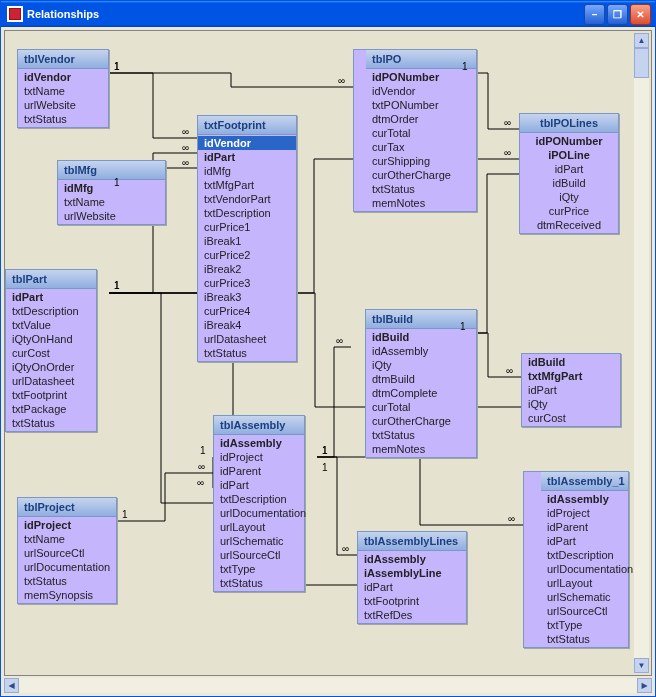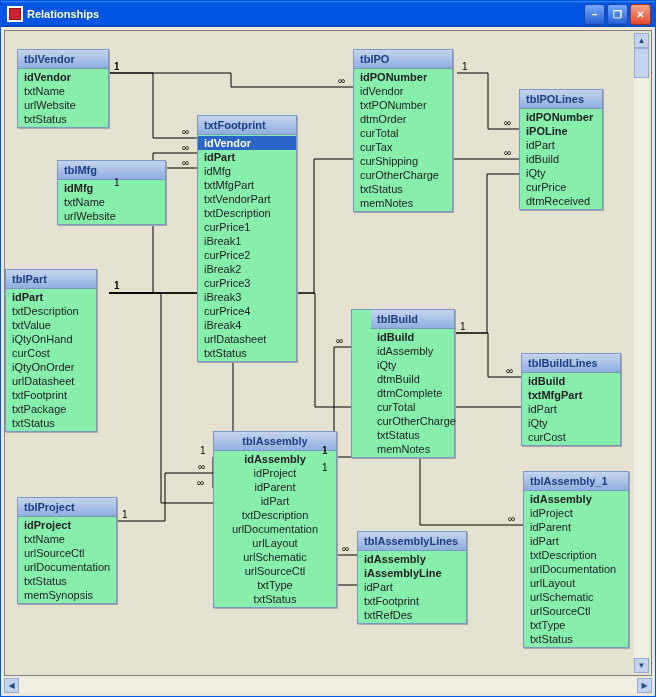--- a/index.html
+++ b/index.html
@@ -58,21 +58,21 @@
     background: #e5e2cf;
     border:1px solid #848284;
     overflow:hidden;
   }
   svg.lines {
     position:absolute; left:0; top:0; width:100%; height:100%;
     pointer-events:none;
   }
   .tbl {
     position:absolute;
-    background:#86efac;
+    background:#c4b5fd;
     border:1px solid #7a98c3;
     box-shadow: 1px 1px 0 #a5a5a5;
   }
   .tbl .hdr {
     background: linear-gradient(to bottom,#c5d4ee,#90aee0);
     color:#1b3f80;
     font-weight:bold;
     padding:3px 6px;
     border-bottom:1px solid #7a98c3;
     white-space: nowrap;
@@ -213,52 +213,52 @@
             <div class="fld ">curPrice2</div>
             <div class="fld ">iBreak2</div>
             <div class="fld ">curPrice3</div>
             <div class="fld ">iBreak3</div>
             <div class="fld ">curPrice4</div>
             <div class="fld ">iBreak4</div>
             <div class="fld ">urlDatasheet</div>
             <div class="fld ">txtStatus</div>
           </div>
         </div>
-        <div class="tbl" style="left: 208px; top: 400px; width: 124px; text-align: center;">
+        <div class="tbl" style="left: 208px; top: 384px; width: 92px;">
           <div class="hdr">tblAssembly</div>
           <div class="body">
             <div class="fld pk">idAssembly</div>
             <div class="fld ">idProject</div>
             <div class="fld ">idParent</div>
             <div class="fld ">idPart</div>
             <div class="fld ">txtDescription</div>
             <div class="fld ">urlDocumentation</div>
             <div class="fld ">urlLayout</div>
             <div class="fld ">urlSchematic</div>
             <div class="fld ">urlSourceCtl</div>
             <div class="fld ">txtType</div>
             <div class="fld ">txtStatus</div>
           </div>
         </div>
-        <div class="tbl" style="left: 348px; top: 18px; width: 100px;">
+        <div class="tbl" style="left: 348px; top: 18px; width: 124px; padding-left: 12px;">
           <div class="hdr">tblPO</div>
           <div class="body">
             <div class="fld pk">idPONumber</div>
             <div class="fld ">idVendor</div>
             <div class="fld ">txtPONumber</div>
             <div class="fld ">dtmOrder</div>
             <div class="fld ">curTotal</div>
             <div class="fld ">curTax</div>
             <div class="fld ">curShipping</div>
             <div class="fld ">curOtherCharge</div>
             <div class="fld ">txtStatus</div>
             <div class="fld ">memNotes</div>
           </div>
         </div>
-        <div class="tbl" style="left: 346px; top: 278px; width: 104px; padding-left: 19px;">
+        <div class="tbl" style="left: 360px; top: 278px; width: 112px;">
           <div class="hdr">tblBuild</div>
           <div class="body">
             <div class="fld pk">idBuild</div>
             <div class="fld ">idAssembly</div>
             <div class="fld ">iQty</div>
             <div class="fld ">dtmBuild</div>
             <div class="fld ">dtmComplete</div>
             <div class="fld ">curTotal</div>
             <div class="fld ">curOtherCharge</div>
             <div class="fld ">txtStatus</div>
@@ -268,43 +268,42 @@
         <div class="tbl" style="left: 352px; top: 500px; width: 110px;">
           <div class="hdr">tblAssemblyLines</div>
           <div class="body">
             <div class="fld pk">idAssembly</div>
             <div class="fld pk">iAssemblyLine</div>
             <div class="fld ">idPart</div>
             <div class="fld ">txtFootprint</div>
             <div class="fld ">txtRefDes</div>
           </div>
         </div>
-        <div class="tbl" style="left: 514px; top: 58px; width: 84px;">
+        <div class="tbl" style="left: 514px; top: 82px; width: 100px; text-align: center;">
           <div class="hdr">tblPOLines</div>
           <div class="body">
             <div class="fld pk">idPONumber</div>
             <div class="fld pk">iPOLine</div>
             <div class="fld ">idPart</div>
             <div class="fld ">idBuild</div>
             <div class="fld ">iQty</div>
             <div class="fld ">curPrice</div>
             <div class="fld ">dtmReceived</div>
           </div>
         </div>
         <div class="tbl" style="left: 516px; top: 322px; width: 100px;">
-          <div class="hdr">tblBuildLines</div>
           <div class="body">
             <div class="fld pk">idBuild</div>
             <div class="fld pk">txtMfgPart</div>
             <div class="fld ">idPart</div>
             <div class="fld ">iQty</div>
             <div class="fld ">curCost</div>
           </div>
         </div>
-        <div class="tbl" style="left: 518px; top: 440px; width: 106px;">
+        <div class="tbl" style="left: 518px; top: 440px; width: 106px; padding-left: 17px;">
           <div class="hdr">tblAssembly_1</div>
           <div class="body">
             <div class="fld pk">idAssembly</div>
             <div class="fld ">idProject</div>
             <div class="fld ">idParent</div>
             <div class="fld ">idPart</div>
             <div class="fld ">txtDescription</div>
             <div class="fld ">urlDocumentation</div>
             <div class="fld ">urlLayout</div>
             <div class="fld ">urlSchematic</div>

